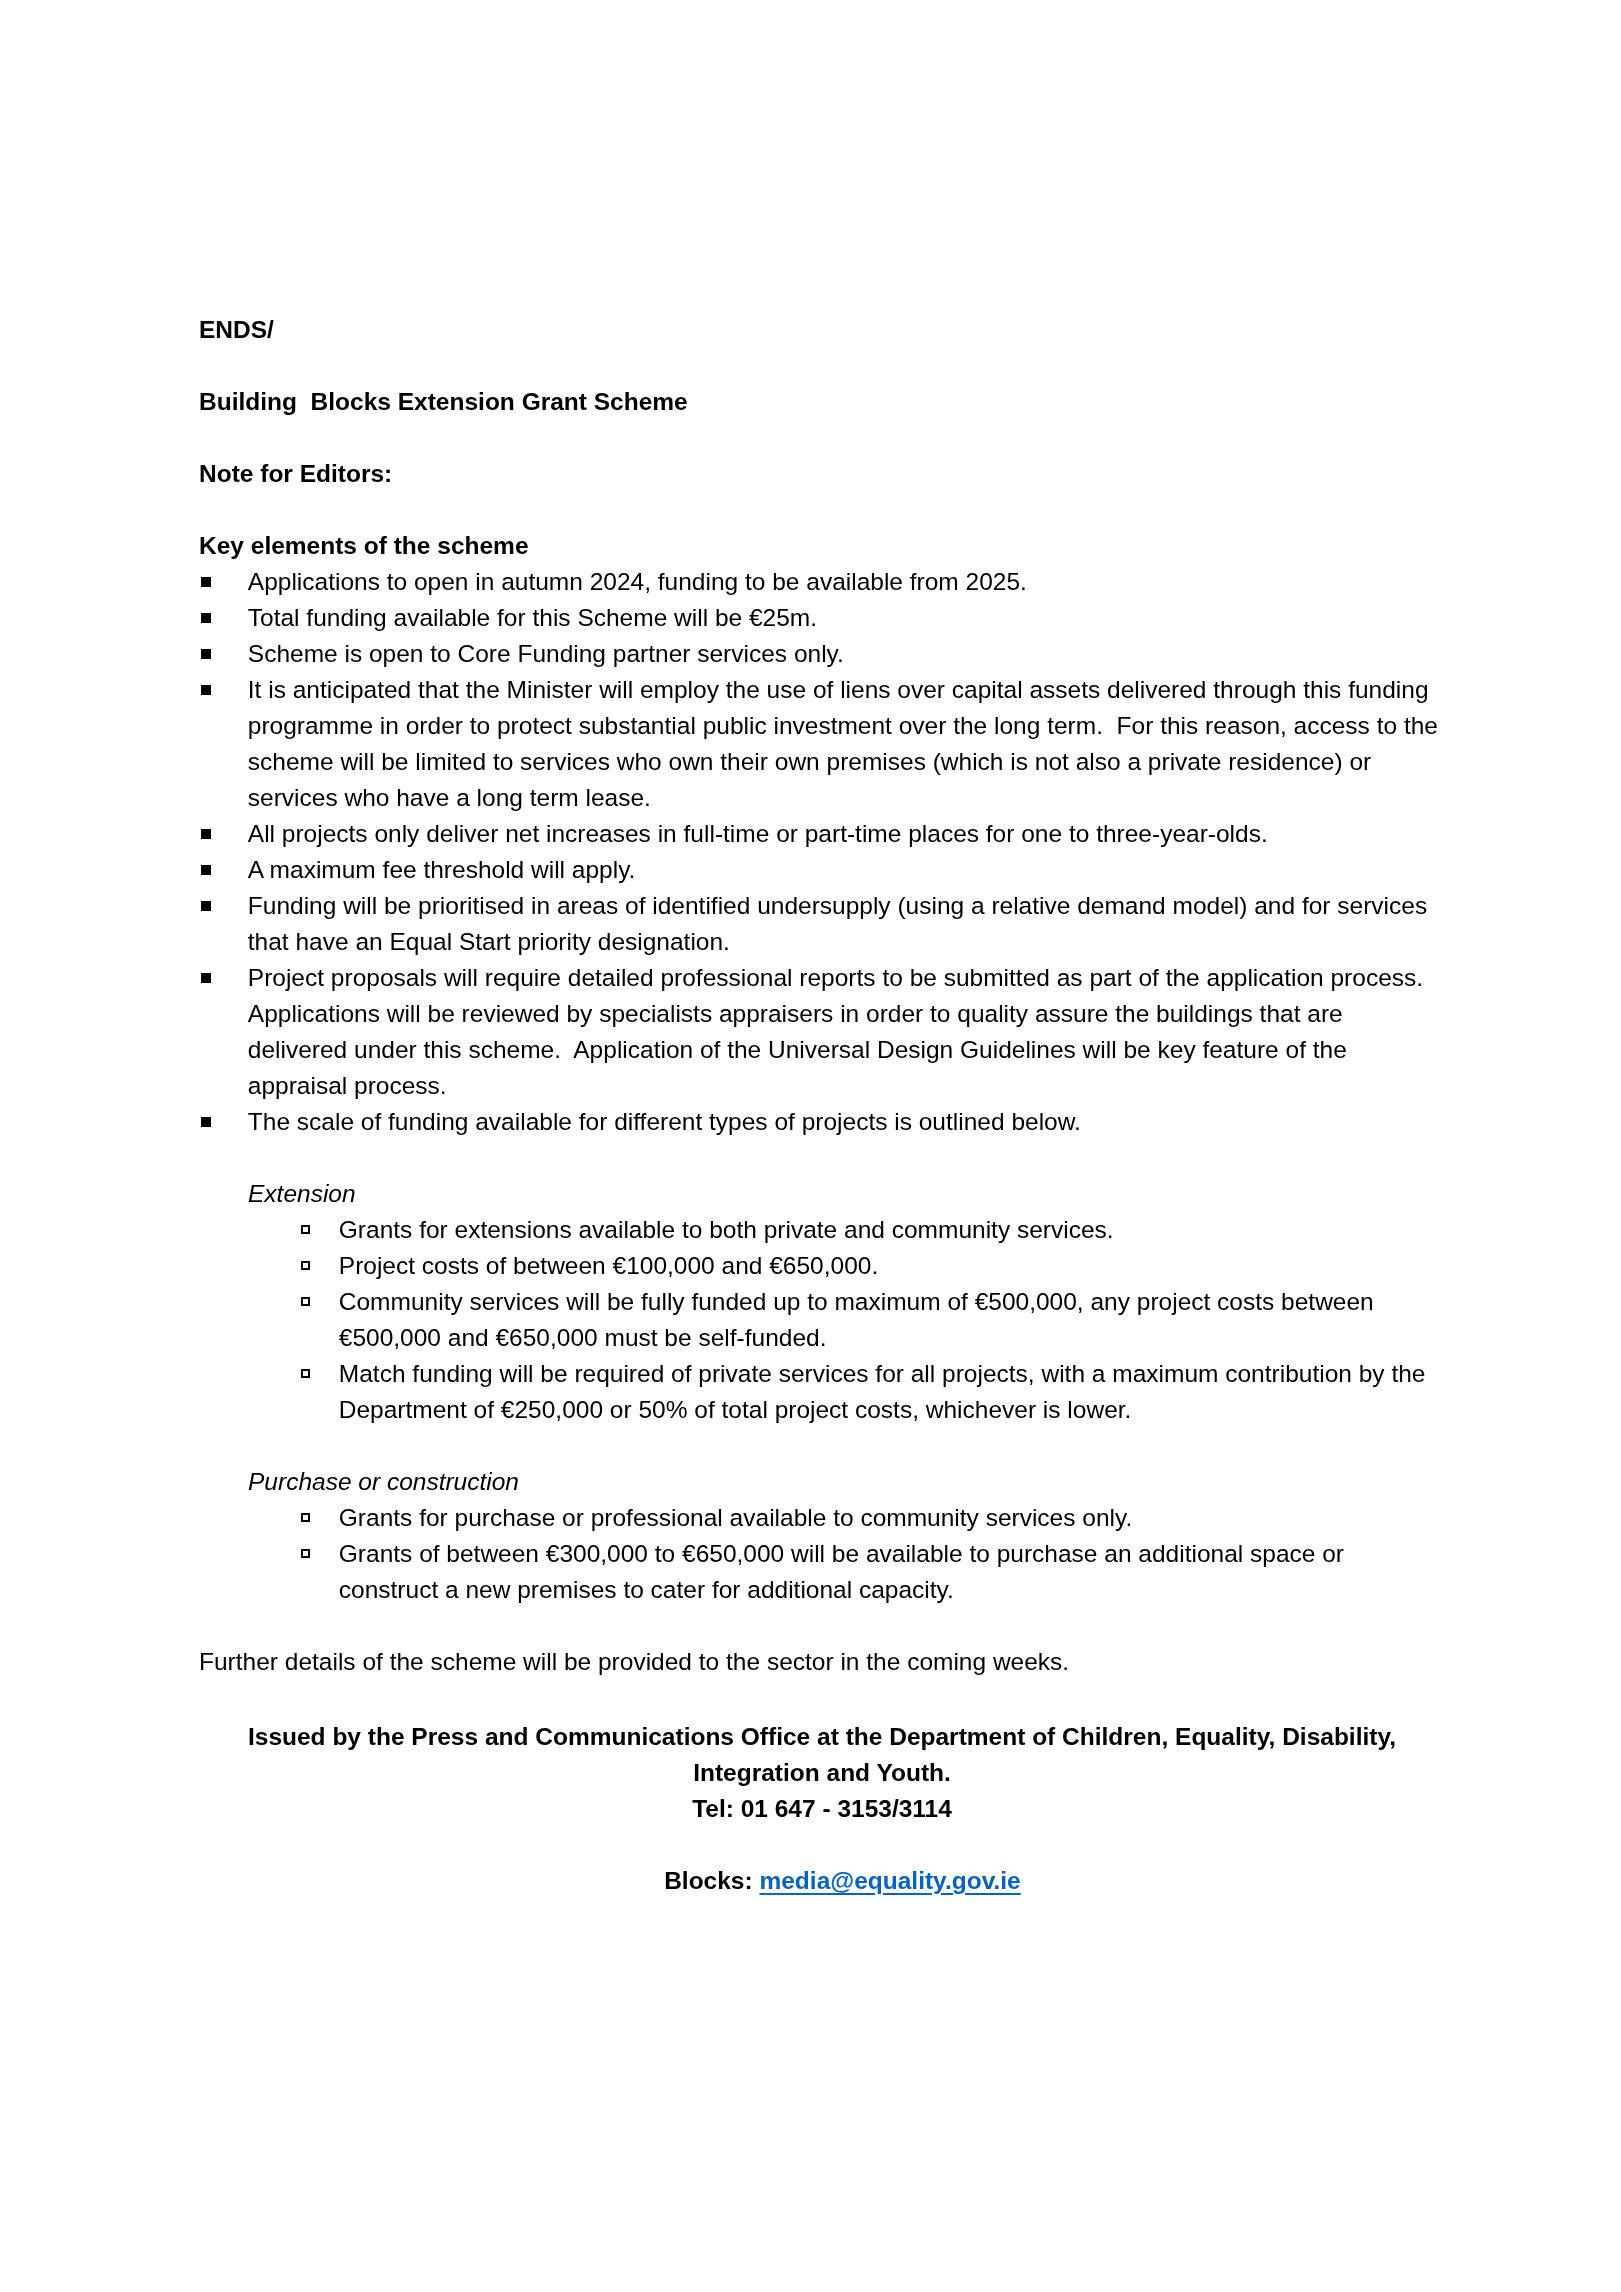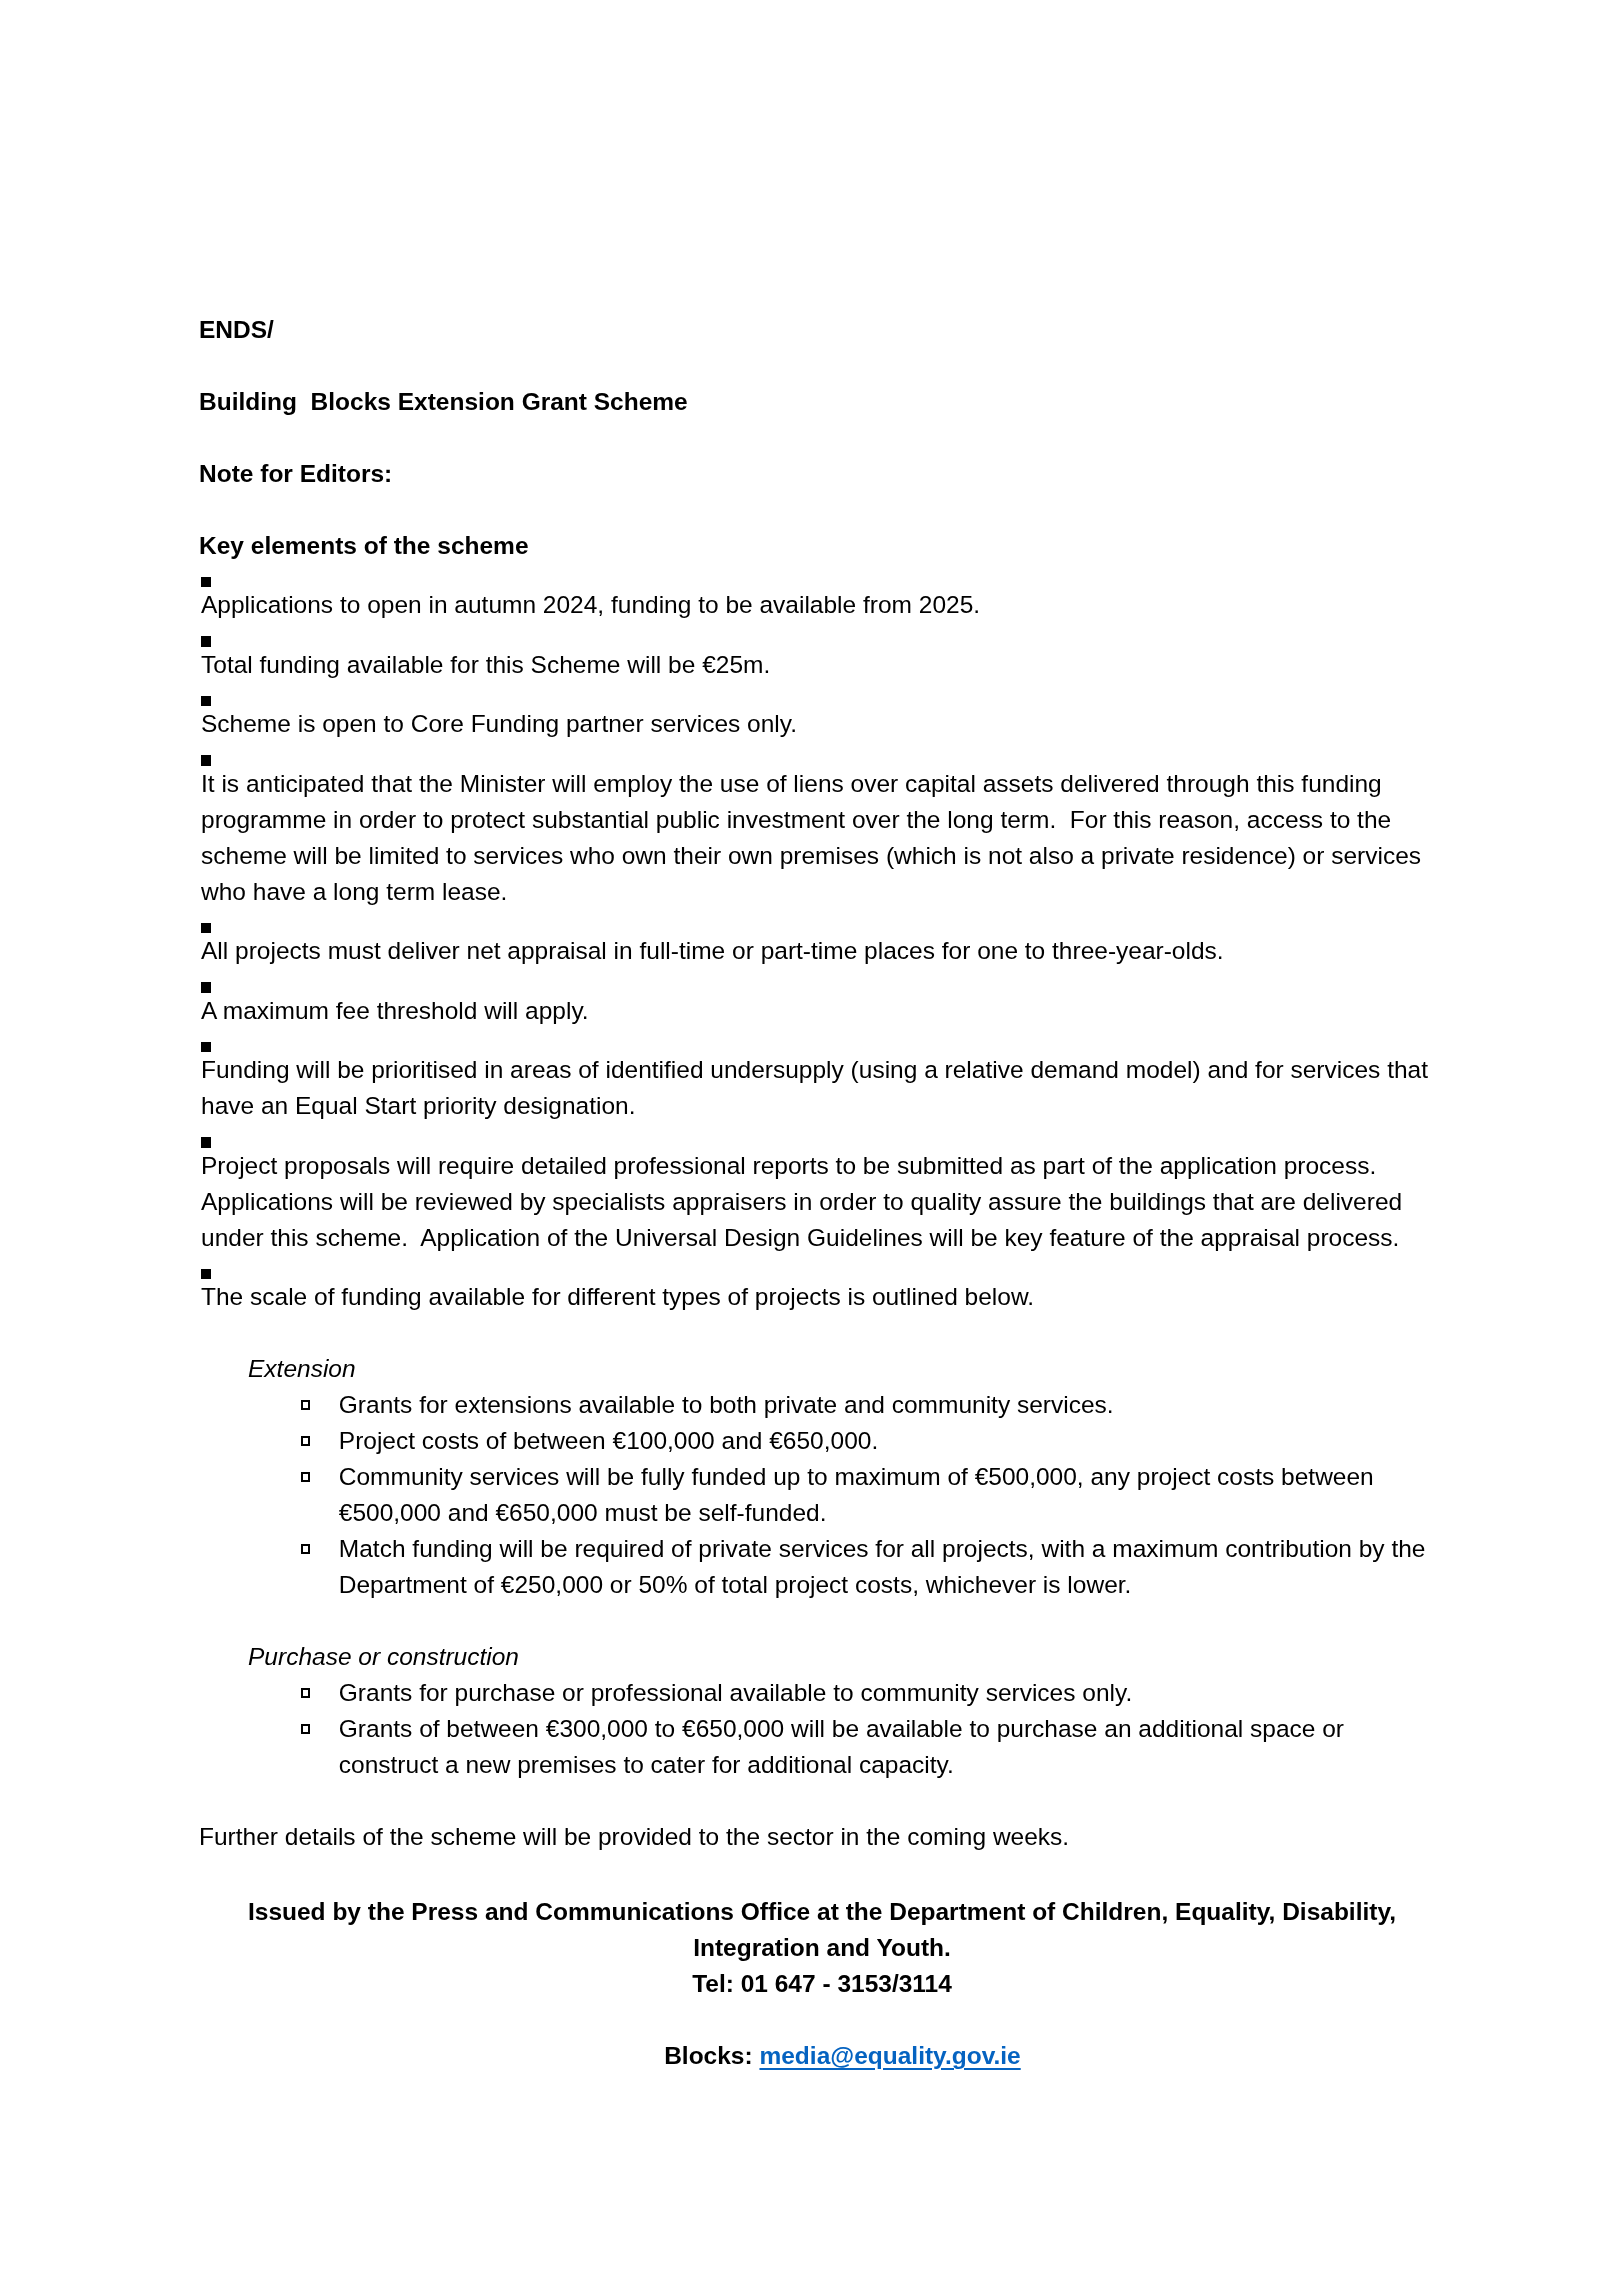--- a/index.html
+++ b/index.html
@@ -21,21 +21,21 @@
     background: #ffffff;
     overflow: hidden;
   }
   p { margin: 0; white-space: pre-wrap; }
   .gap { margin-top: 36px; }
   .bold { font-weight: bold; }
   .italic { font-style: italic; }
   .indent1 { margin-left: 49px; }
   ul { list-style: none; margin: 0; padding: 0; }
   li { display: flex; align-items: flex-start; }
-  .l1 > li { padding-left: 2px; flex-direction: column; }
+  .l1 > li { padding-left: 2px; }
   .b1 {
     flex: none;
     width: 9.8px; height: 10.8px;
     background: #000000;
     margin-top: 12.7px;
     margin-right: 37px;
   }
   .l2 > li { padding-left: 102px; }
   .b2 {
     flex: none;
@@ -80,21 +80,21 @@
     <li>
       <span class="b1"></span>
       <span class="txt">Scheme is open to Core Funding partner services only.</span>
     </li>
     <li>
       <span class="b1"></span>
       <span class="txt">It is anticipated that the Minister will employ the use of liens over capital assets delivered through this funding programme in order to protect substantial public investment over the long term.  For this reason, access to the scheme will be limited to services who own their own premises (which is not also a private residence) or services who have a long term lease.</span>
     </li>
     <li>
       <span class="b1"></span>
-      <span class="txt">All projects must deliver net appraisal in full-time or part-time places for one to three-year-olds.</span>
+      <span class="txt">All projects only deliver net increases in full-time or part-time places for one to three-year-olds.</span>
     </li>
     <li>
       <span class="b1"></span>
       <span class="txt">A maximum fee threshold will apply.</span>
     </li>
     <li>
       <span class="b1"></span>
       <span class="txt">Funding will be prioritised in areas of identified undersupply (using a relative demand model) and for services that have an Equal Start priority designation.</span>
     </li>
     <li>

